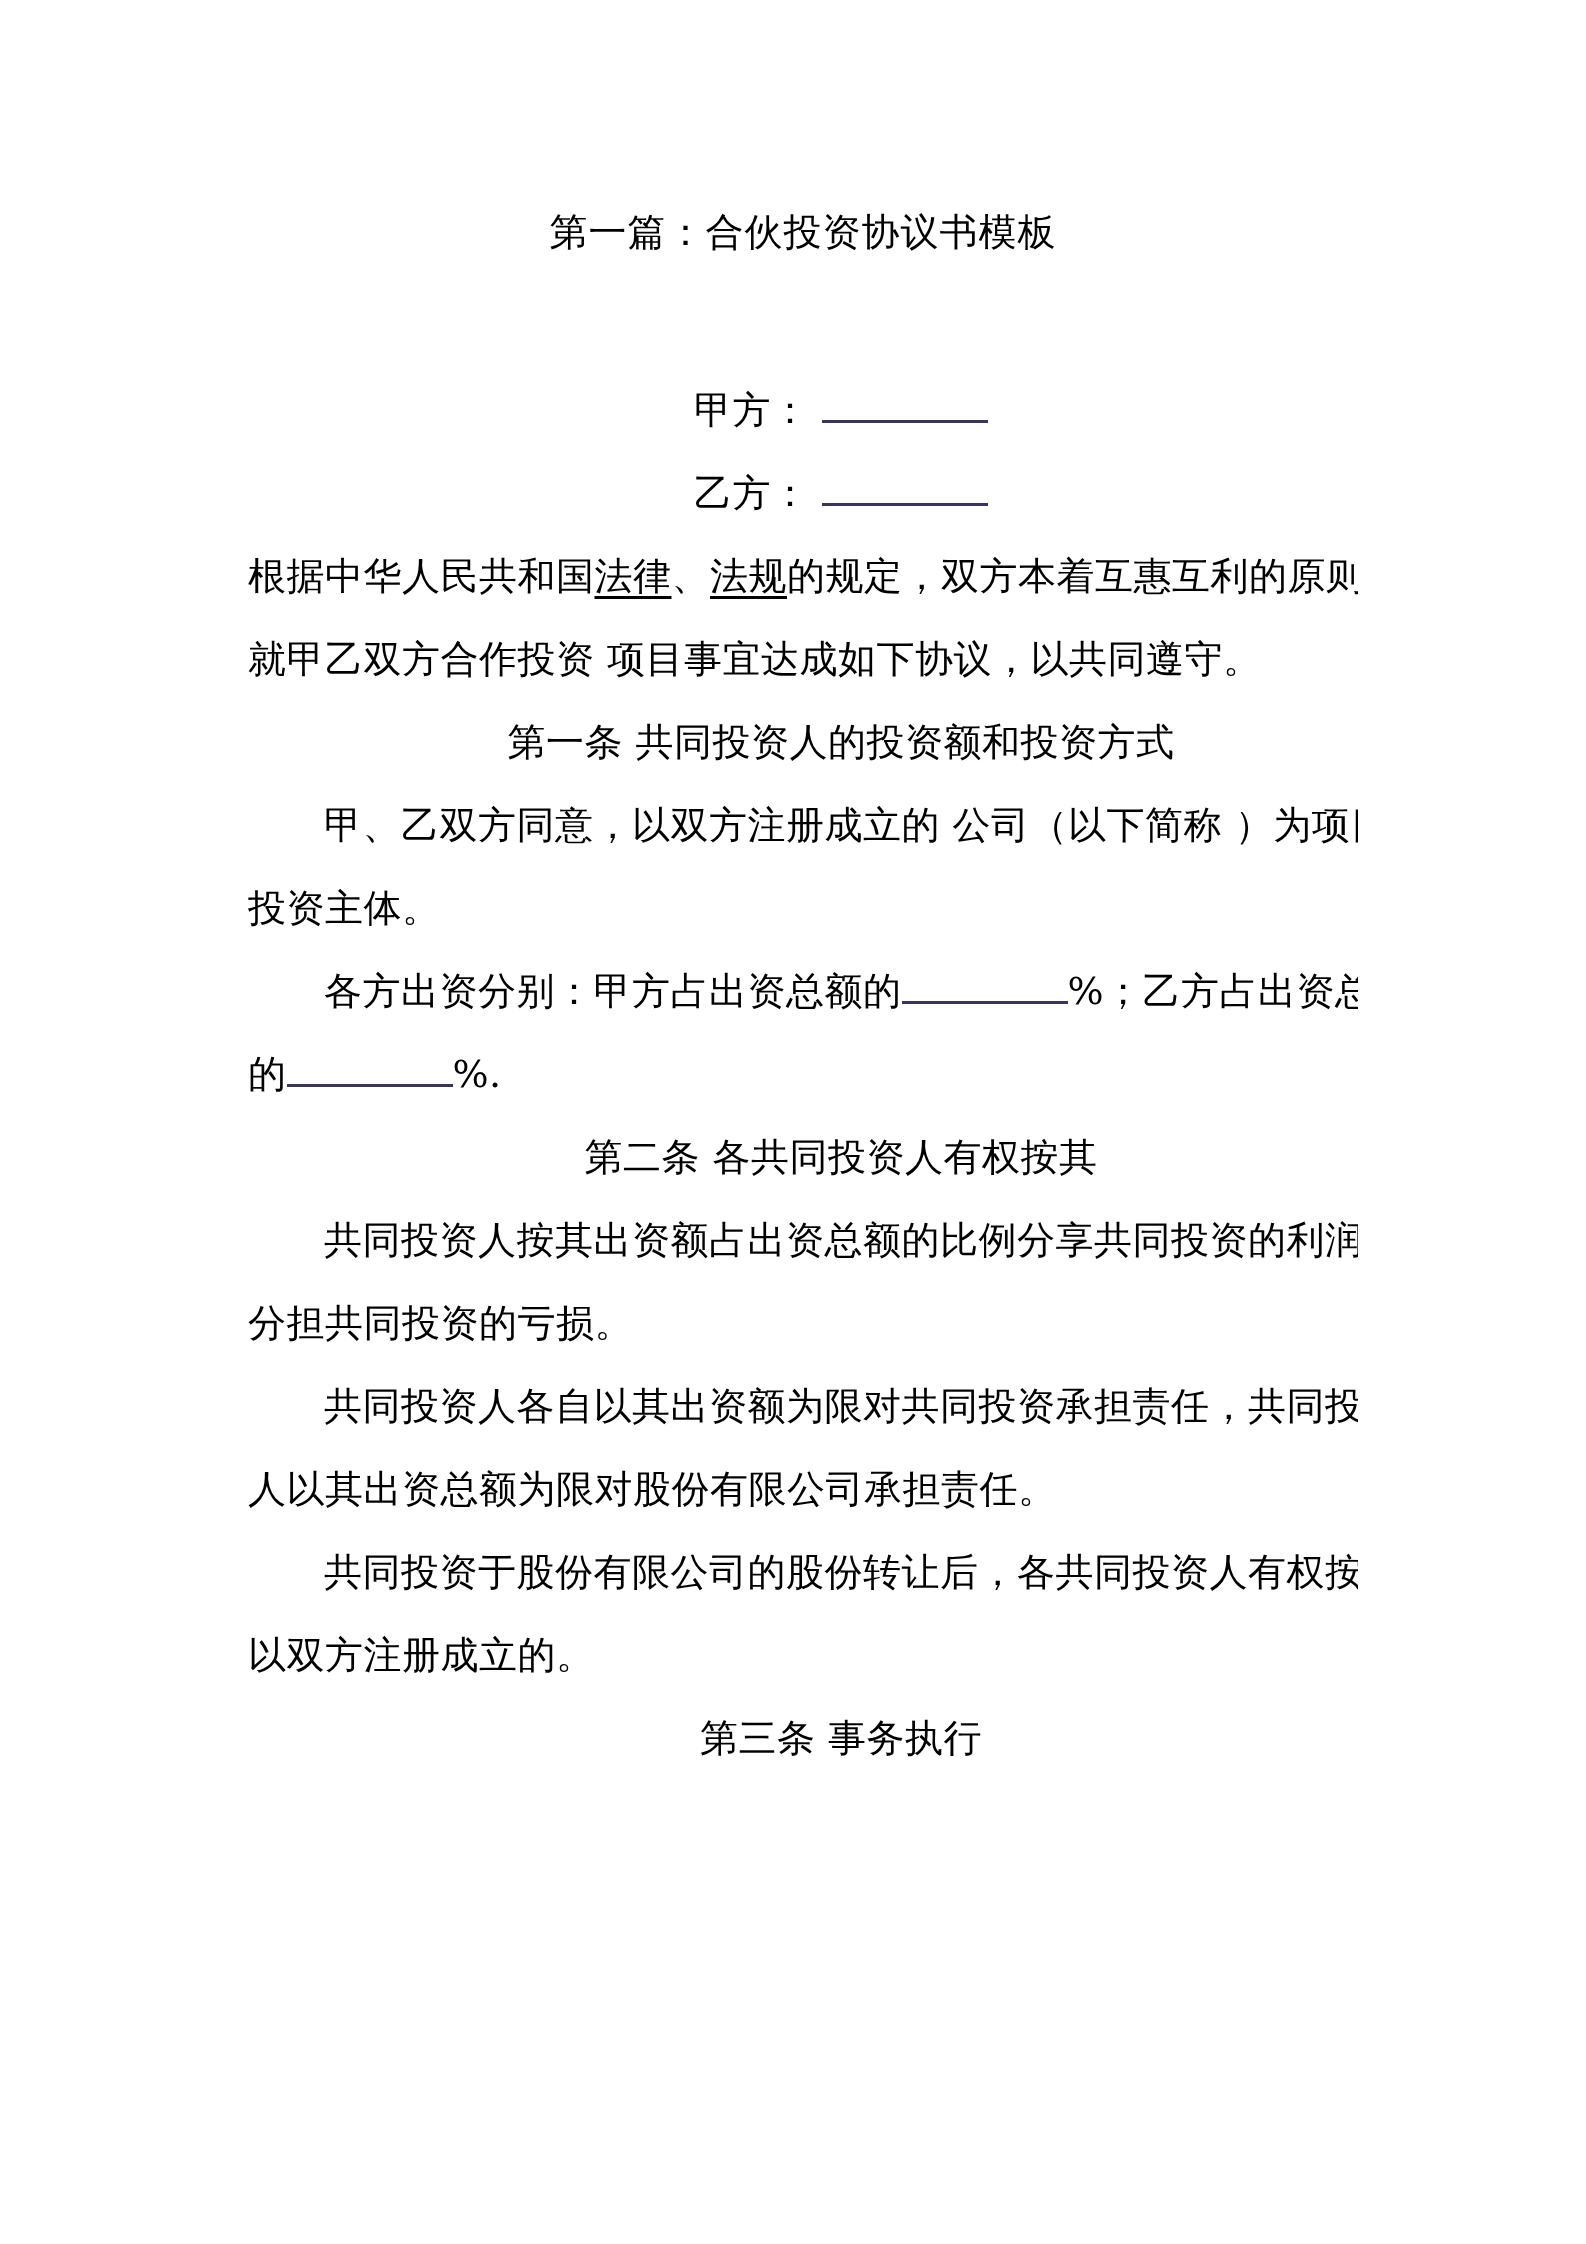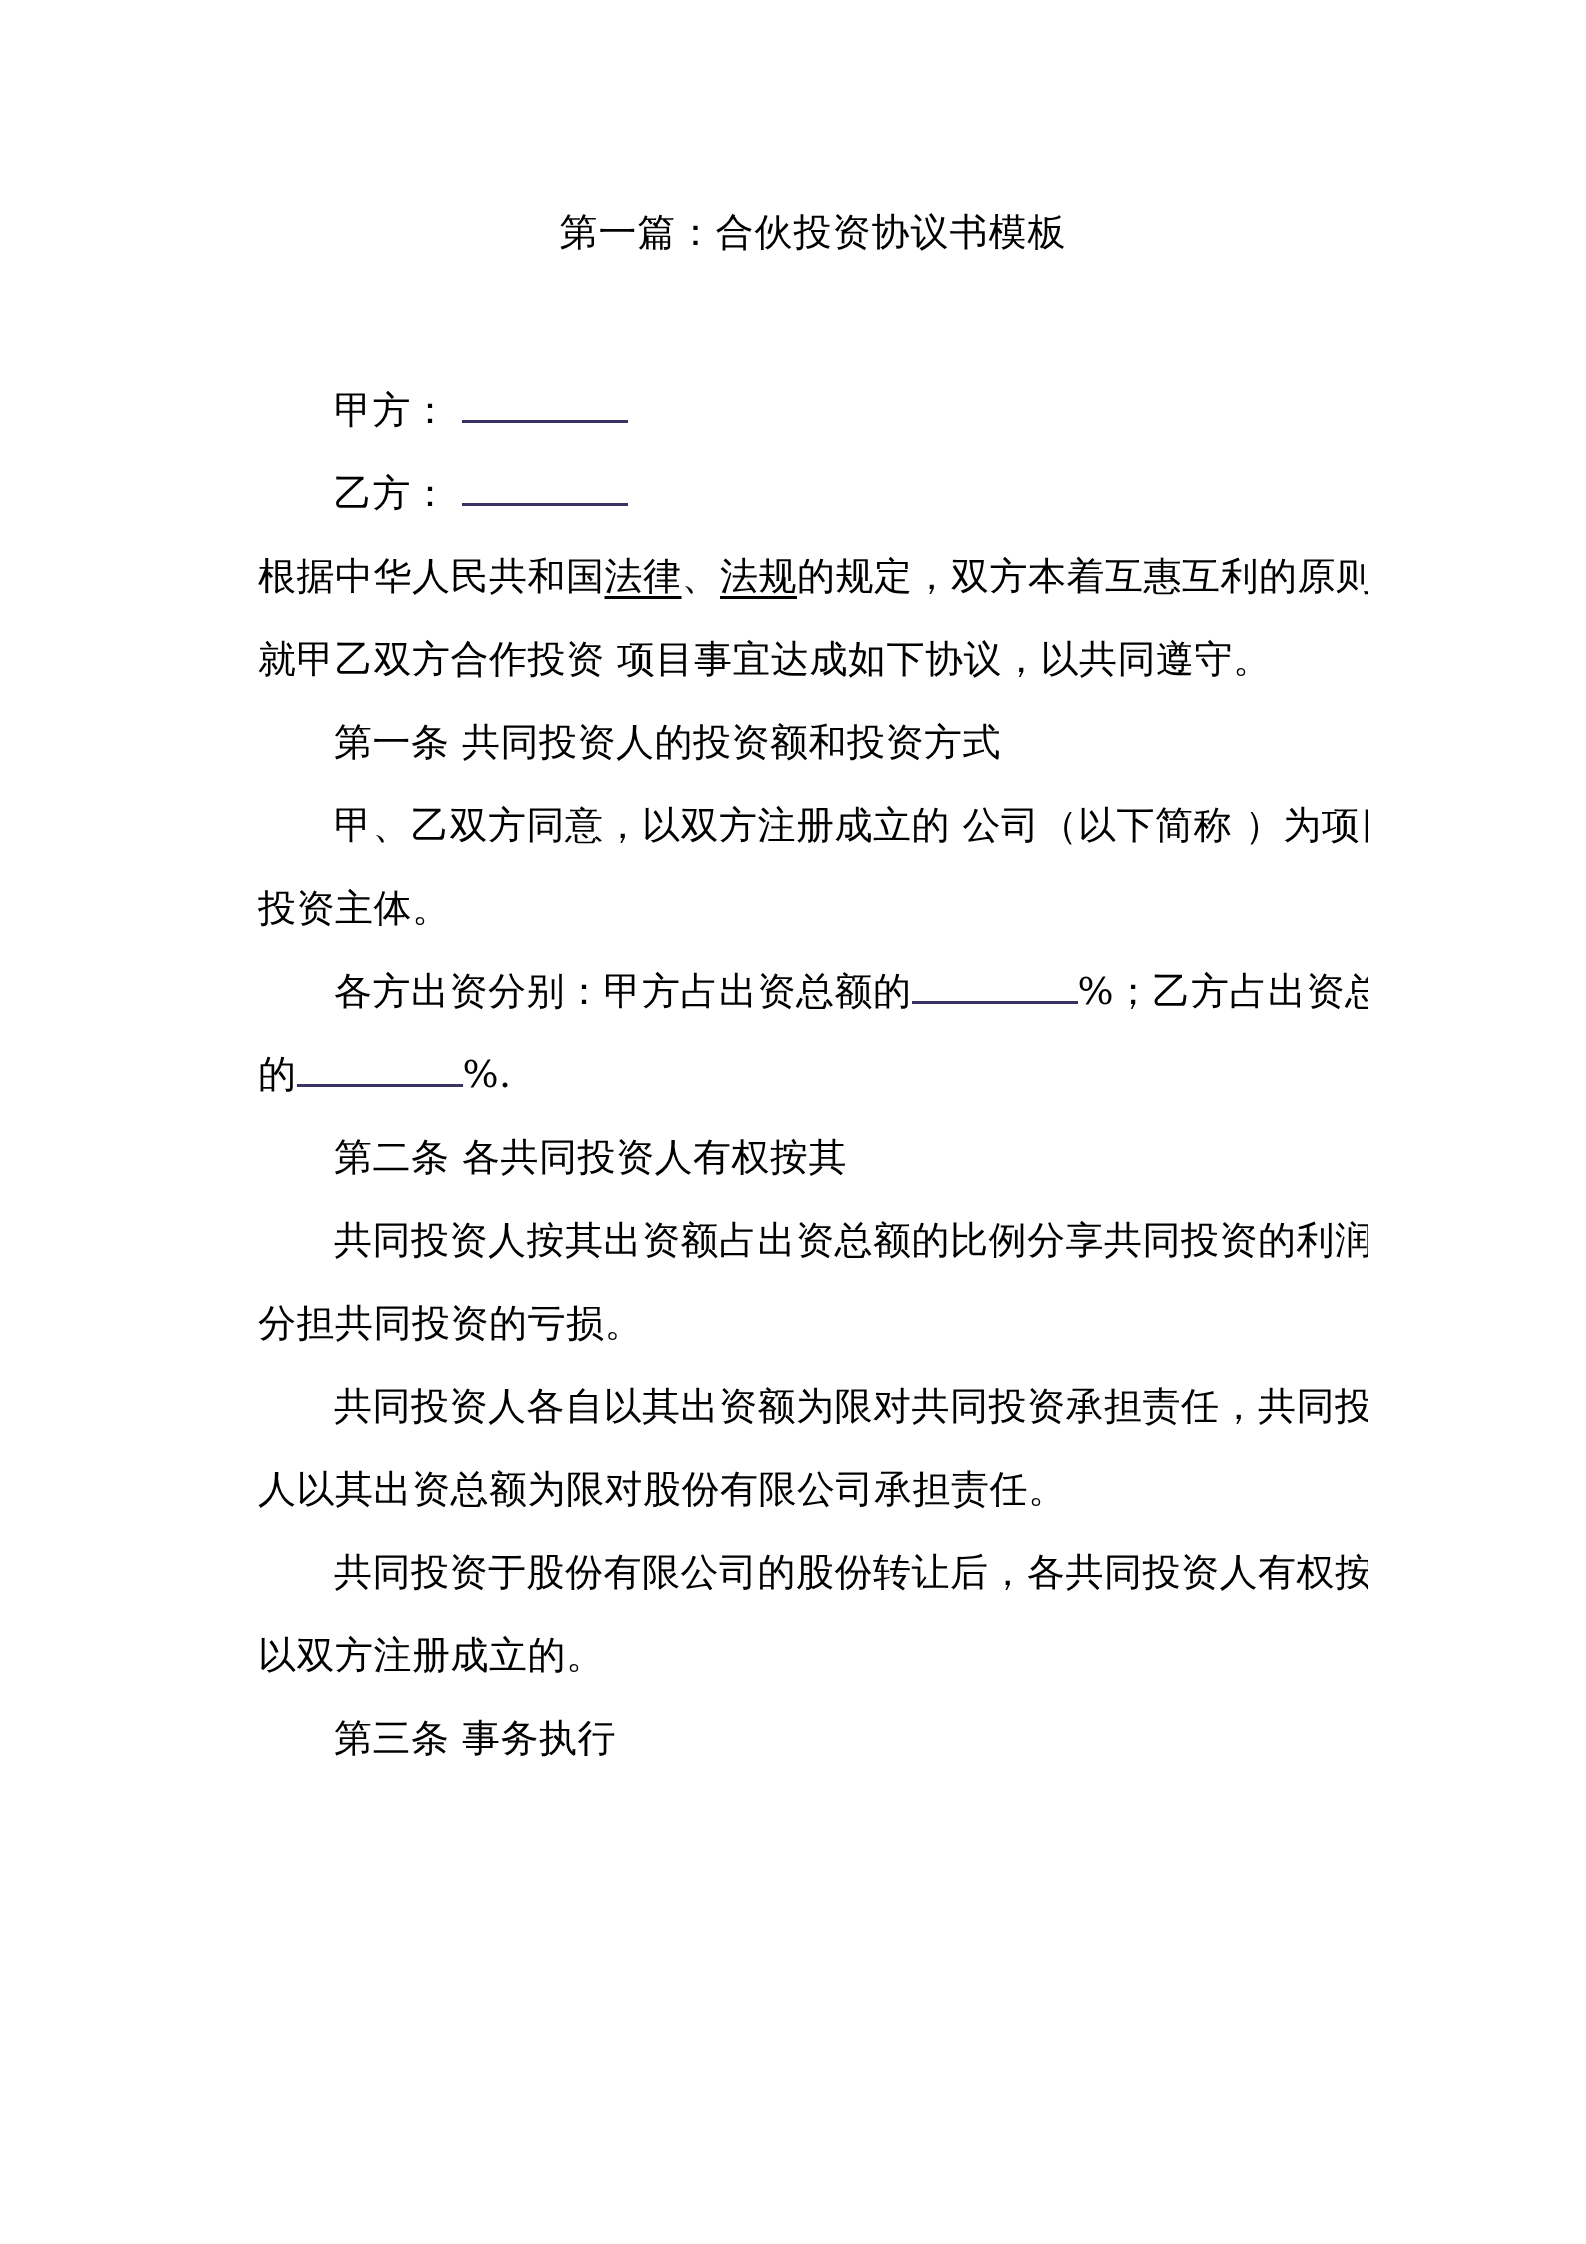--- a/index.html
+++ b/index.html
@@ -12,21 +12,21 @@
     width: 1586px;
     height: 2244px;
     background: #ffffff;
     color: #000000;
     font-family: "DejaVu Serif", "Liberation Serif", serif;
     font-size: 38px;
     overflow: hidden;
   }
   .doc {
     position: absolute;
-    left: 258px;
+    left: 248px;
     top: 190px;
     width: 1110px;
   }
   .title {
     height: 84px;
     line-height: 84px;
     text-align: center;
     white-space: nowrap;
     letter-spacing: 1px;
   }
@@ -34,20 +34,21 @@
     height: 95px;
   }
   .line {
     height: 83px;
     line-height: 83px;
     white-space: nowrap;
     overflow: hidden;
   }
   .line.indent {
     padding-left: 76px;
+    text-align: center;
   }
   .line.j {
     text-align: justify;
     text-align-last: justify;
   }
   .seg {
     letter-spacing: 0.5px;
   }
   .u {
     text-decoration: underline;

